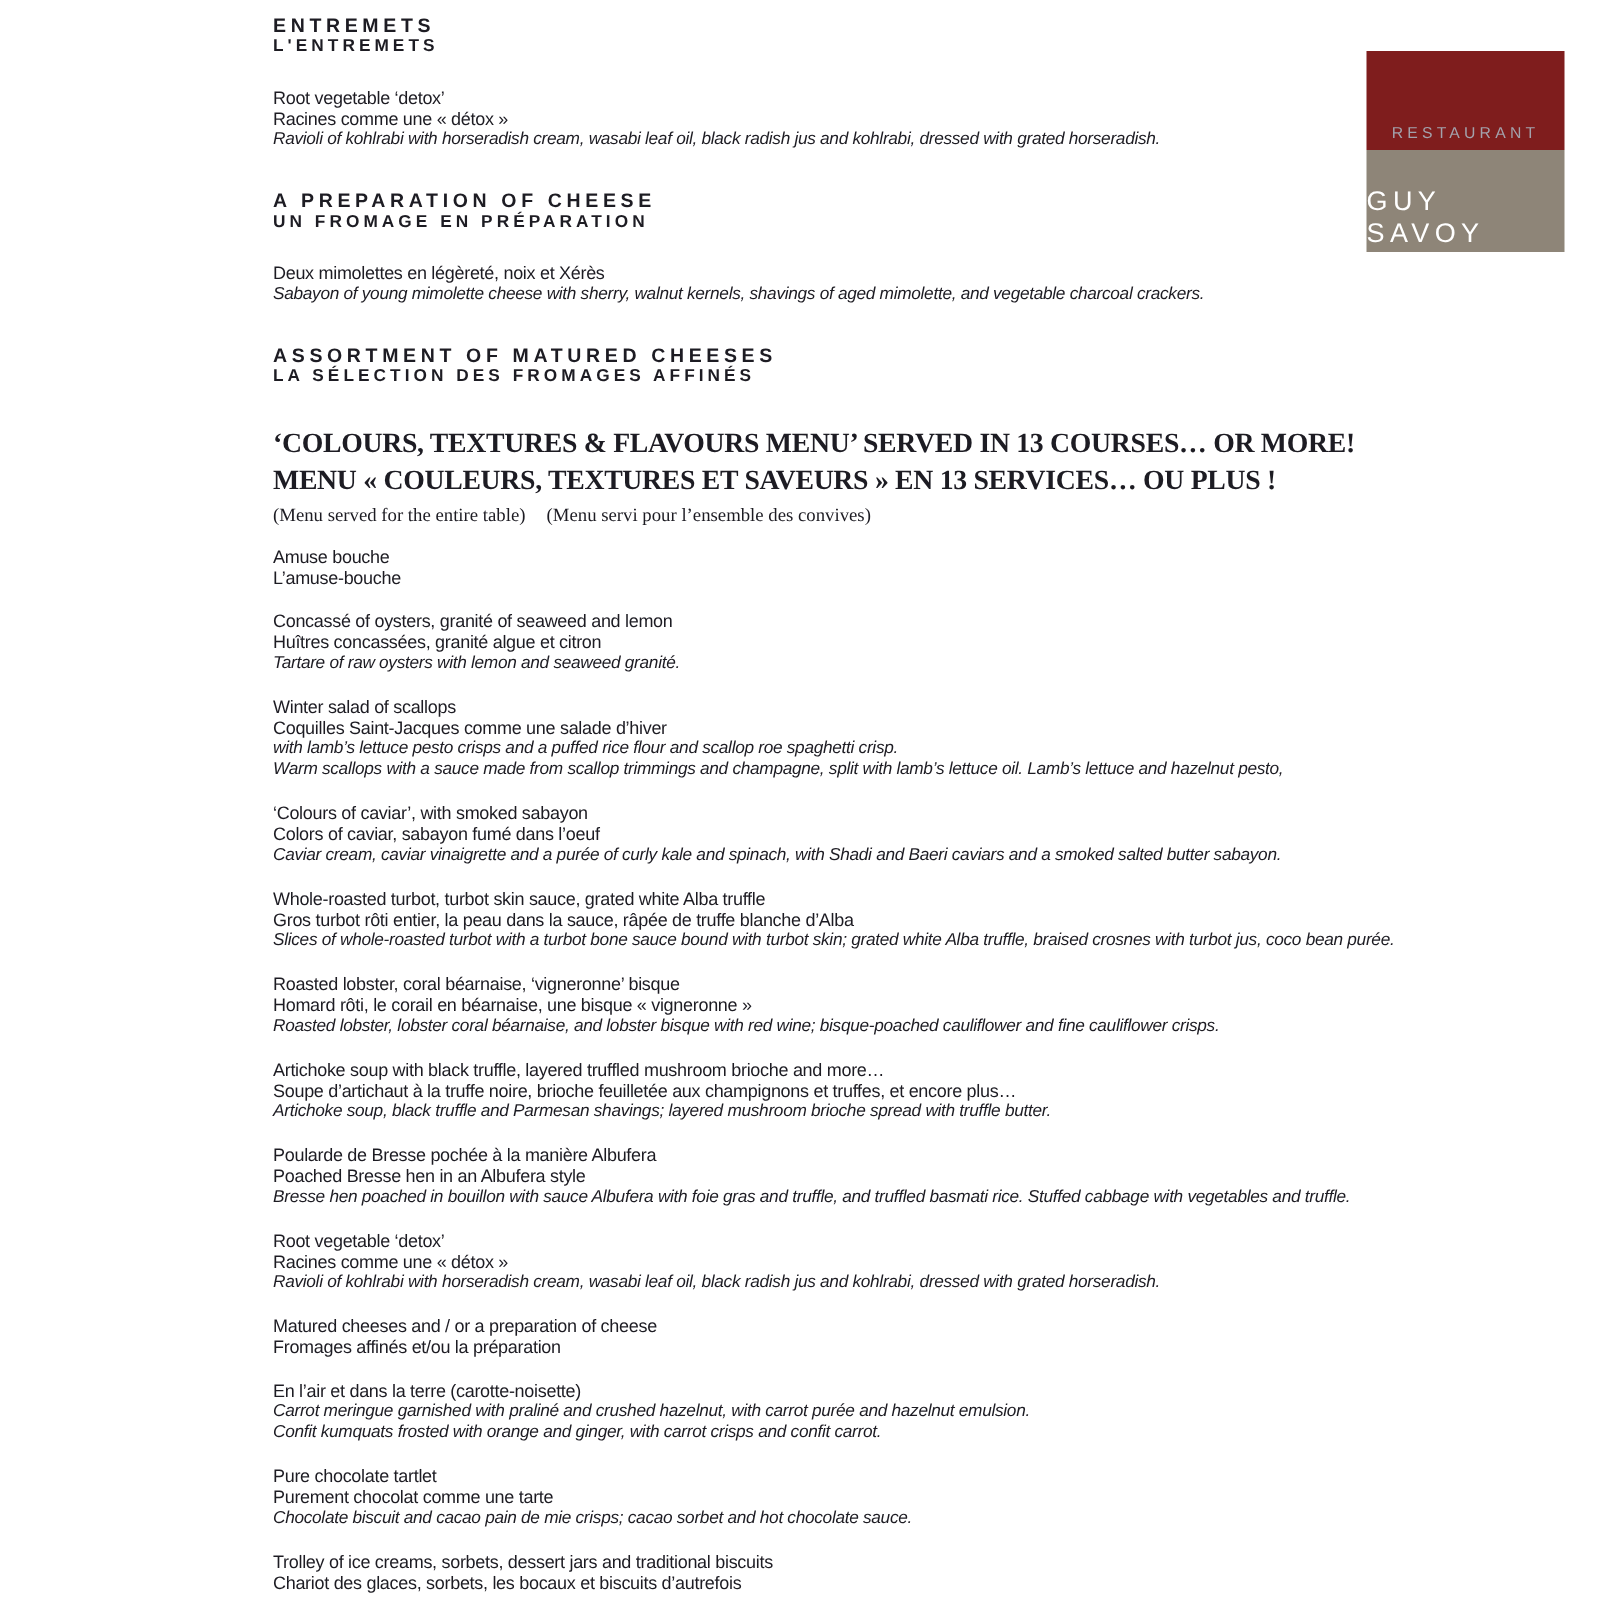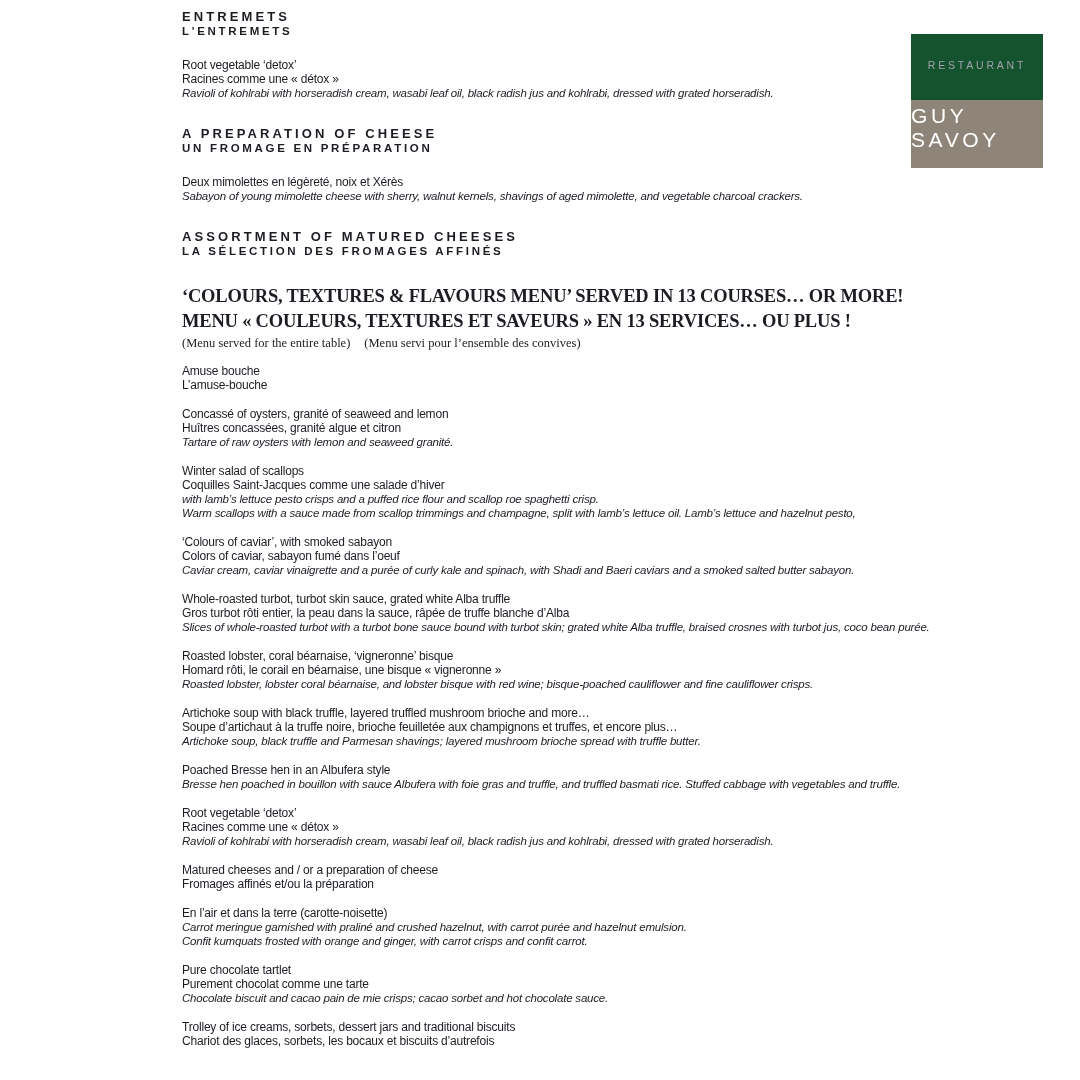--- a/index.html
+++ b/index.html
@@ -50,21 +50,21 @@
   }
   .logo-top span { font-size: 10.5px; letter-spacing: 2.8px; }
   .logo-bottom {
     height: 68px;
     display: flex;
     align-items: flex-start;
     justify-content: center;
     padding-top: 4px;
     box-sizing: border-box;
   }
-  .logo-bottom span { font-size: 21px; letter-spacing: 3.6px; }
+  .logo-bottom span { font-size: 18px; letter-spacing: 3.6px; margin-top: 20px; }
 </style>
 </head>
 <body>
 
 <div class="page" style="background: rgb(255, 255, 255); color: rgb(29, 28, 35);">
 
   <div class="content" id="menu-root">
       <div class="section-heading">
         <div class="sh-en">ENTREMETS</div>
         <div class="sh-fr">L'ENTREMETS</div>
@@ -120,20 +120,21 @@
         <div class="dish-line">Roasted lobster, coral béarnaise, ‘vigneronne’ bisque</div>
         <div class="dish-line">Homard rôti, le corail en béarnaise, une bisque « vigneronne »</div>
         <div class="dish-desc">Roasted lobster, lobster coral béarnaise, and lobster bisque with red wine; bisque-poached cauliflower and fine cauliflower crisps.</div>
       </div>
       <div class="dish">
         <div class="dish-line">Artichoke soup with black truffle, layered truffled mushroom brioche and more…</div>
         <div class="dish-line">Soupe d’artichaut à la truffe noire, brioche feuilletée aux champignons et truffes, et encore plus…</div>
         <div class="dish-desc">Artichoke soup, black truffle and Parmesan shavings; layered mushroom brioche spread with truffle butter.</div>
       </div>
       <div class="dish">
+        <div class="dish-line">Poularde de Bresse pochée à la manière Albufera</div>
         <div class="dish-line">Poached Bresse hen in an Albufera style</div>
         <div class="dish-desc">Bresse hen poached in bouillon with sauce Albufera with foie gras and truffle, and truffled basmati rice. Stuffed cabbage with vegetables and truffle.</div>
       </div>
       <div class="dish">
         <div class="dish-line">Root vegetable ‘detox’</div>
         <div class="dish-line">Racines comme une « détox »</div>
         <div class="dish-desc">Ravioli of kohlrabi with horseradish cream, wasabi leaf oil, black radish jus and kohlrabi, dressed with grated horseradish.</div>
       </div>
       <div class="dish">
         <div class="dish-line">Matured cheeses and / or a preparation of cheese</div>
@@ -149,21 +150,21 @@
         <div class="dish-line">Purement chocolat comme une tarte</div>
         <div class="dish-desc">Chocolate biscuit and cacao pain de mie crisps; cacao sorbet and hot chocolate sauce.</div>
       </div>
       <div class="dish">
         <div class="dish-line">Trolley of ice creams, sorbets, dessert jars and traditional biscuits</div>
         <div class="dish-line">Chariot des glaces, sorbets, les bocaux et biscuits d’autrefois</div>
       </div>
     </div>
 
   <div class="logo">
-    <div class="logo-top" style="background: #14532d; align-items: center;">
+    <div class="logo-top" style="background: #7f1d1d;">
       <span style="color: rgb(163, 162, 172);">RESTAURANT</span>
     </div>
     <div class="logo-bottom" style="background: rgb(142, 133, 120);">
       <span style="color: rgb(255, 255, 255);">GUY SAVOY</span>
     </div>
   </div>
 
 </div>
 
 </body></html>

